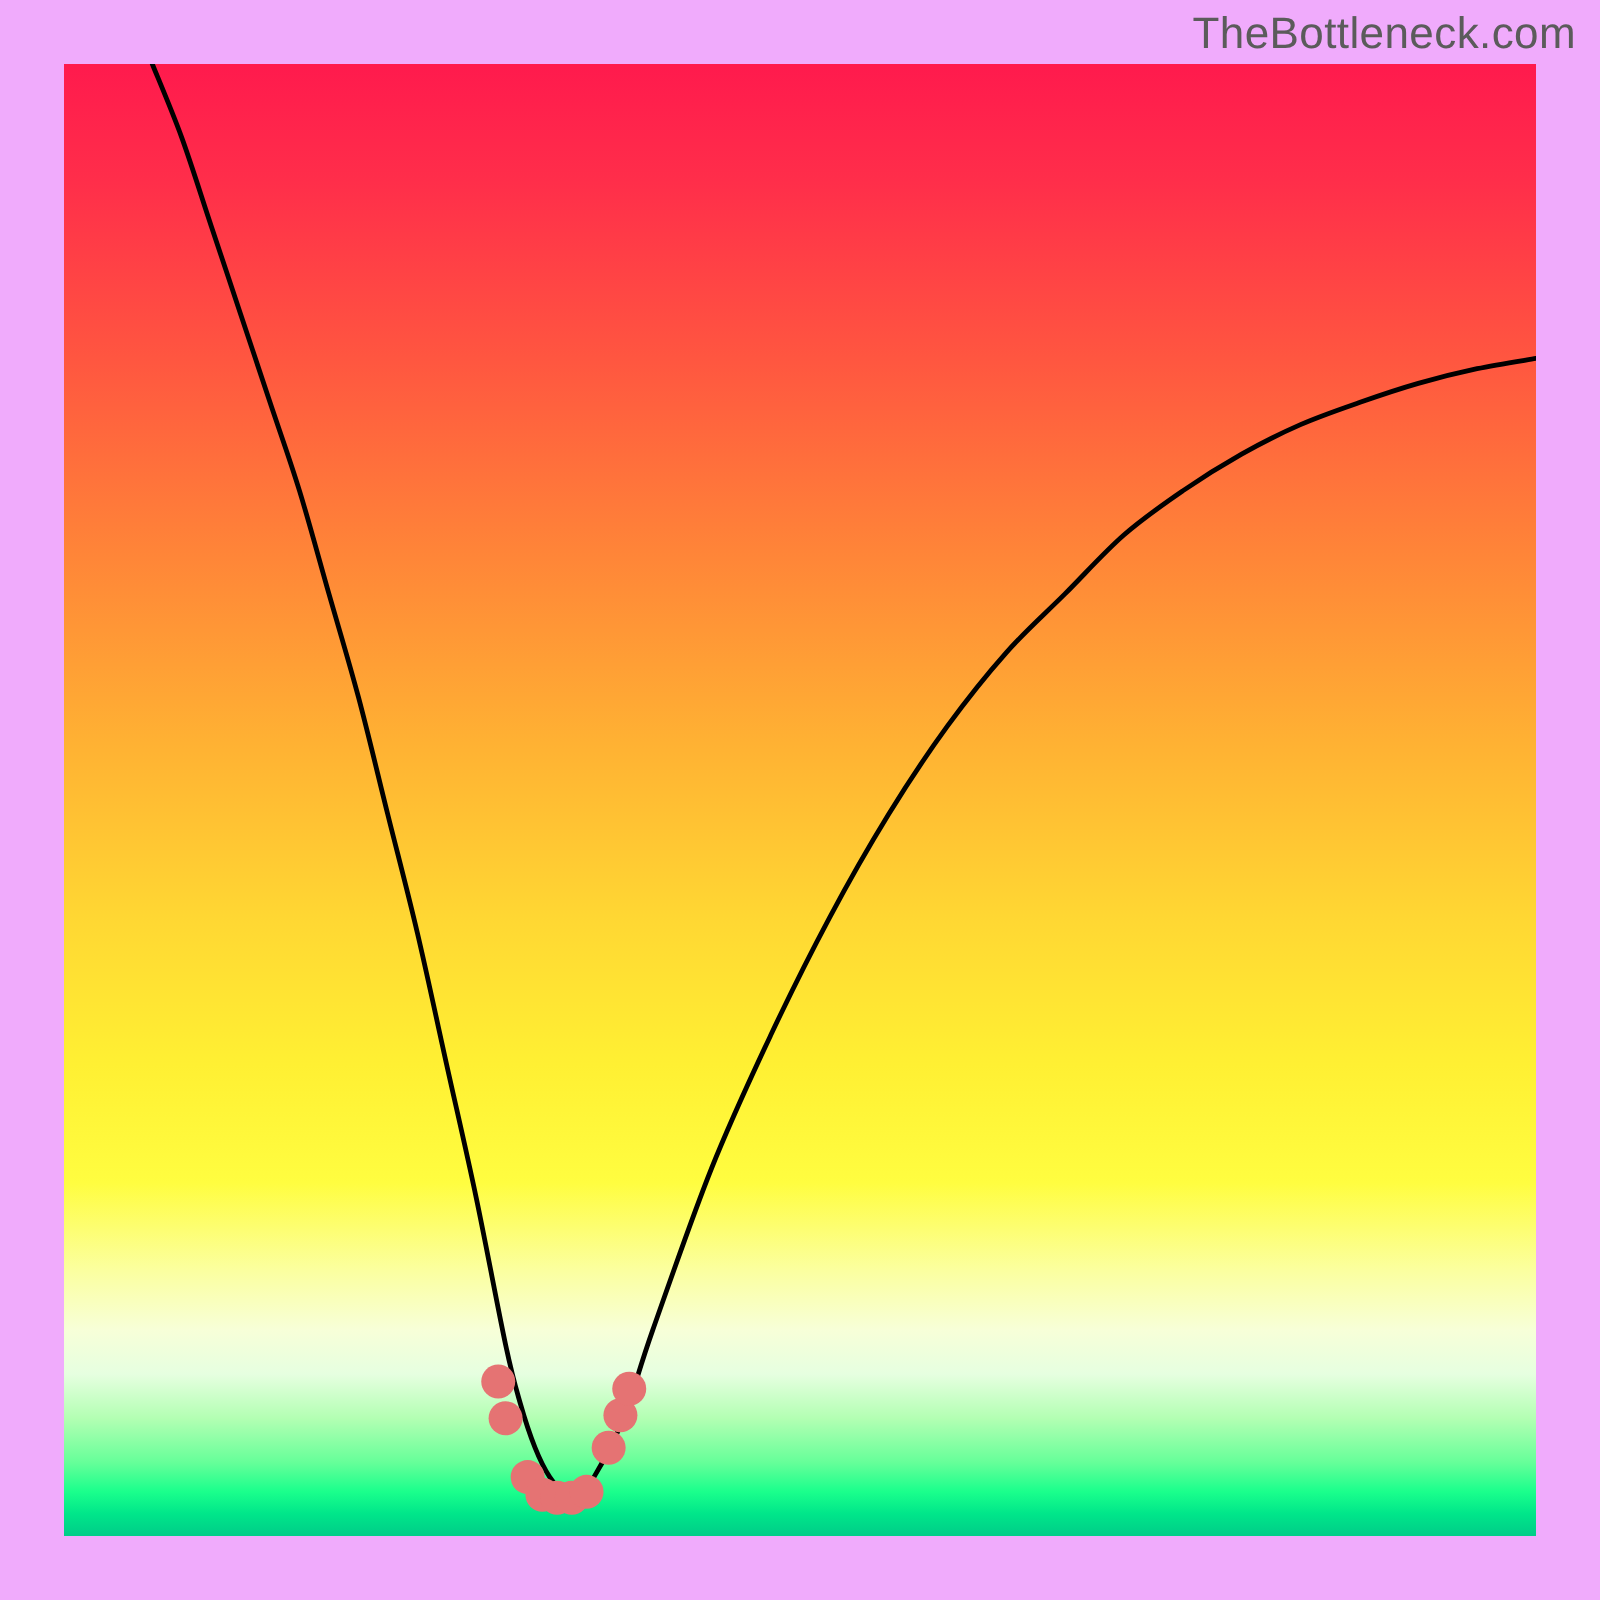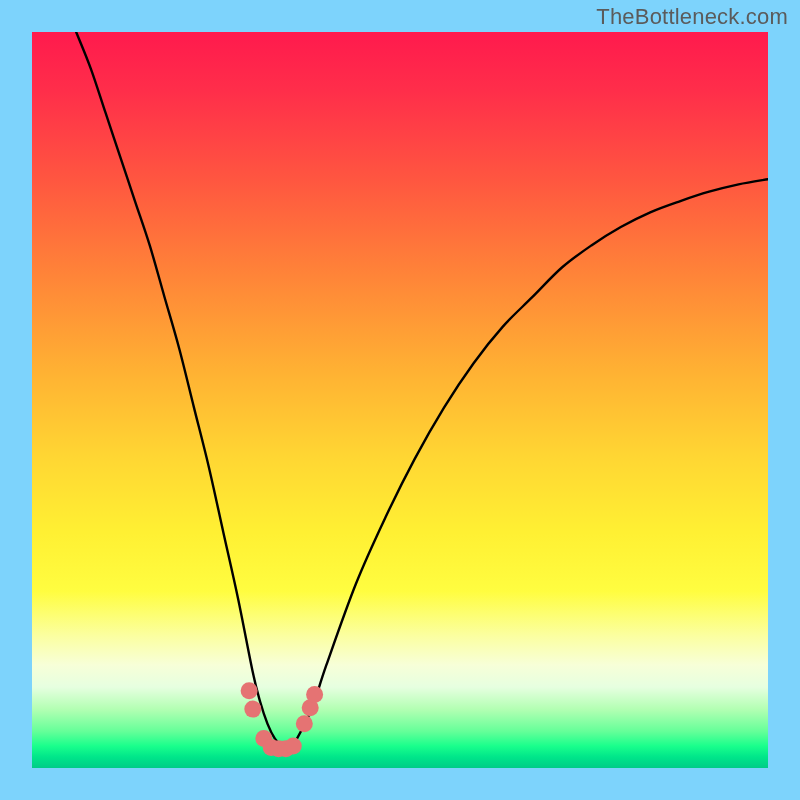--- a/index.html
+++ b/index.html
@@ -9,21 +9,21 @@
     height: 800px;
     overflow: hidden;
     background: #000;
   }
   .frame {
     position: absolute;
     top: 0;
     left: 0;
     width: 800px;
     height: 800px;
-    background: #7dd3fc;
+    background: #f0abfc;
   }
   .plot-area {
     position: absolute;
     top: 32px;
     left: 32px;
     width: 736px;
     height: 736px;
     overflow: hidden;
   }
   .gradient-bg {

